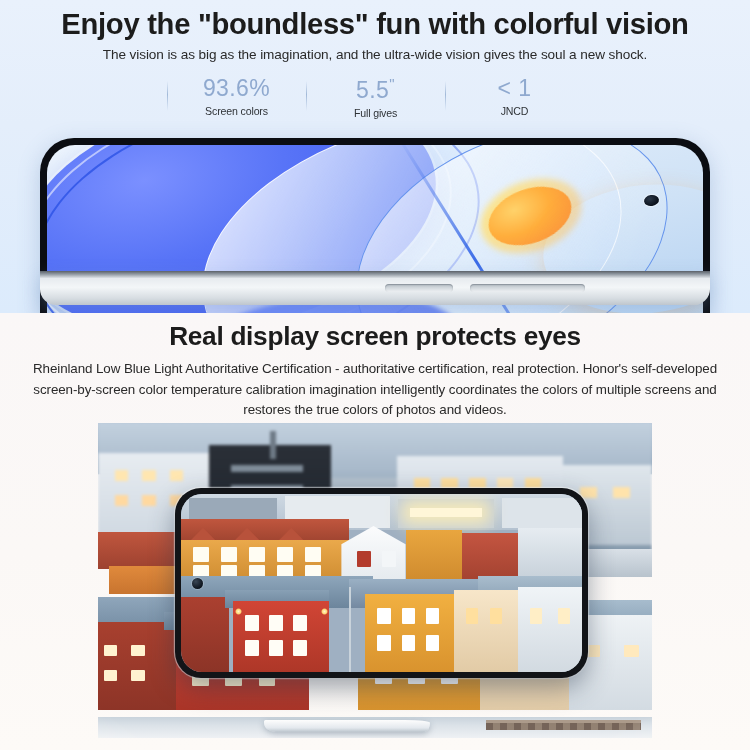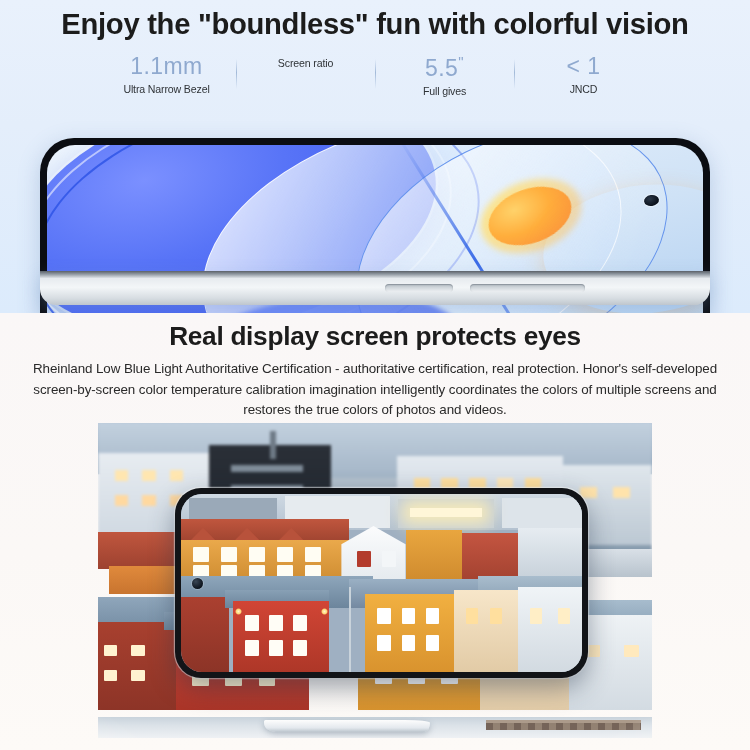--- a/index.html
+++ b/index.html
@@ -321,32 +321,30 @@
   }
 </style>
 </head>
 <body>
 
 <div class="page">
 
   <section class="sec1">
 
     <h1 class="s1-title">Enjoy the "boundless" fun with colorful vision</h1>
+    <p class="s1-sub">The vision is as big as the imagination, and the ultra-wide vision gives the soul a new shock.</p>
 
     <div class="specs">
 
+
+      <div class="spec-div"></div>
+
       <div class="spec">
-        <div class="spec-val">1.1mm</div>
-        <div class="spec-lbl">Ultra Narrow Bezel</div>
-      </div>
-
-      <div class="spec-div"></div>
-
-      <div class="spec">
-        <div class="spec-lbl">Screen ratio</div>
+        <div class="spec-val">93.6%</div>
+        <div class="spec-lbl">Screen colors</div>
       </div>
 
       <div class="spec-div"></div>
 
       <div class="spec">
         <div class="spec-val"><span>5.5</span><span class="sup">"</span></div>
         <div class="spec-lbl">Full gives</div>
       </div>
 
       <div class="spec-div"></div>

